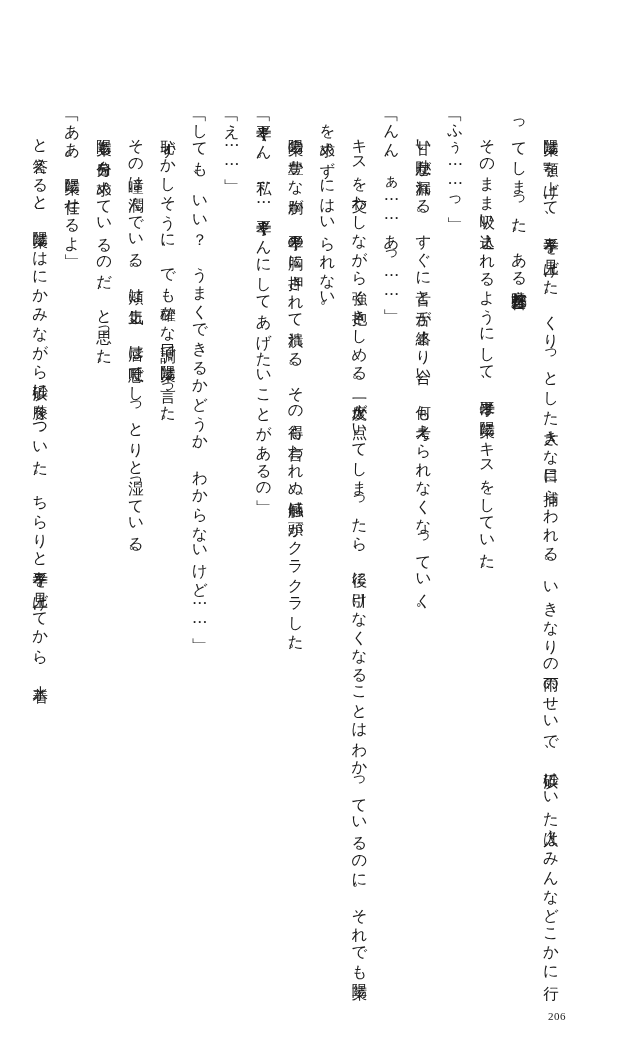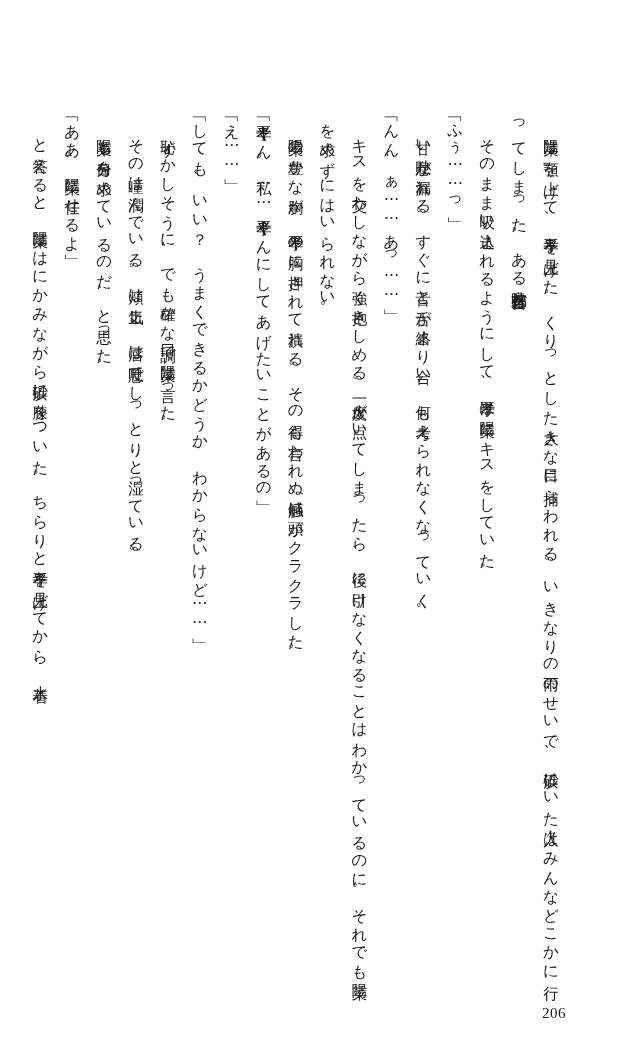--- a/index.html
+++ b/index.html
@@ -44,21 +44,21 @@
     padding: 0;
     text-indent: 1em;
   }
   .para.noindent {
     text-indent: 0;
   }
   .page-number {
     position: absolute;
     bottom: 28px;
     right: 56px;
-    font-size: 15px;
+    font-size: 11px;
     letter-spacing: 0.5px;
     color: #1b1b1b;
     font-family: "Liberation Serif", "DejaVu Serif", serif;
   }
 </style>
 </head>
 <body>
 
 <div class="page">
 

